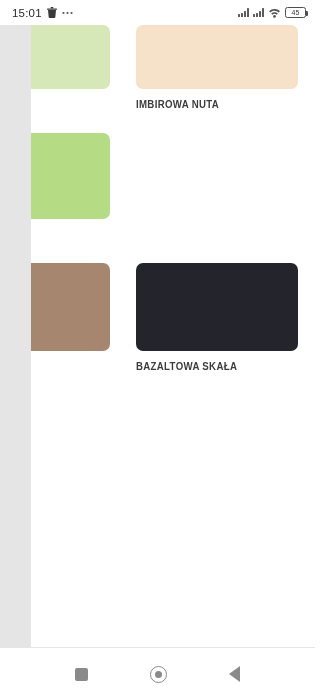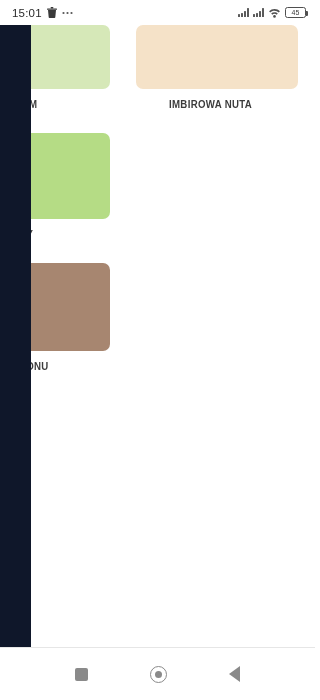--- a/index.html
+++ b/index.html
@@ -2,21 +2,21 @@
 <html><head>
 <meta charset="utf-8">
 <style>
   * { margin:0; padding:0; box-sizing:border-box; }
   html, body {
     width:315px; height:700px;
     background:#ffffff;
     font-family:"Liberation Sans", sans-serif;
     overflow:hidden;
   }
-  #screen { position:relative; width:315px; height:700px; background:#0f172a; overflow:hidden;text-align:center; }
+  #screen { position:relative; width:315px; height:700px; background:#e5e5e5; overflow:hidden; }
 
   
   .statusbar {
     position:absolute; top:0; left:0; width:315px; height:25px;
     display:flex; align-items:center; justify-content:space-between;
     padding:0 9px 0 12px; background:#fff; z-index:20;
   }
   .sb-left { display:flex; align-items:center; gap:5px; }
   .sb-clock { font-size:11.5px; color:#2a2a2a; letter-spacing:.2px; }
   .sb-right { display:flex; align-items:center; gap:4px; }
@@ -164,20 +164,24 @@
       </div>
     </div>
 
 
 
     <div class="row r5">
       <div class="cell left">
         <div class="swatch" style="background: rgb(167, 134, 112);"></div>
         <div class="label">YNAMONU</div>
       </div>
+      <div class="cell right">
+        <div class="swatch" style="background: rgb(35, 36, 44);"></div>
+        <div class="label">BAZALTOWA SKAŁA</div>
+      </div>
     </div>
 
   </div>
 
   <div class="navdiv"></div>
   <div class="navbar">
     <div class="nav-recent"></div>
     <div class="nav-home">
         <i></i>
       </div>

